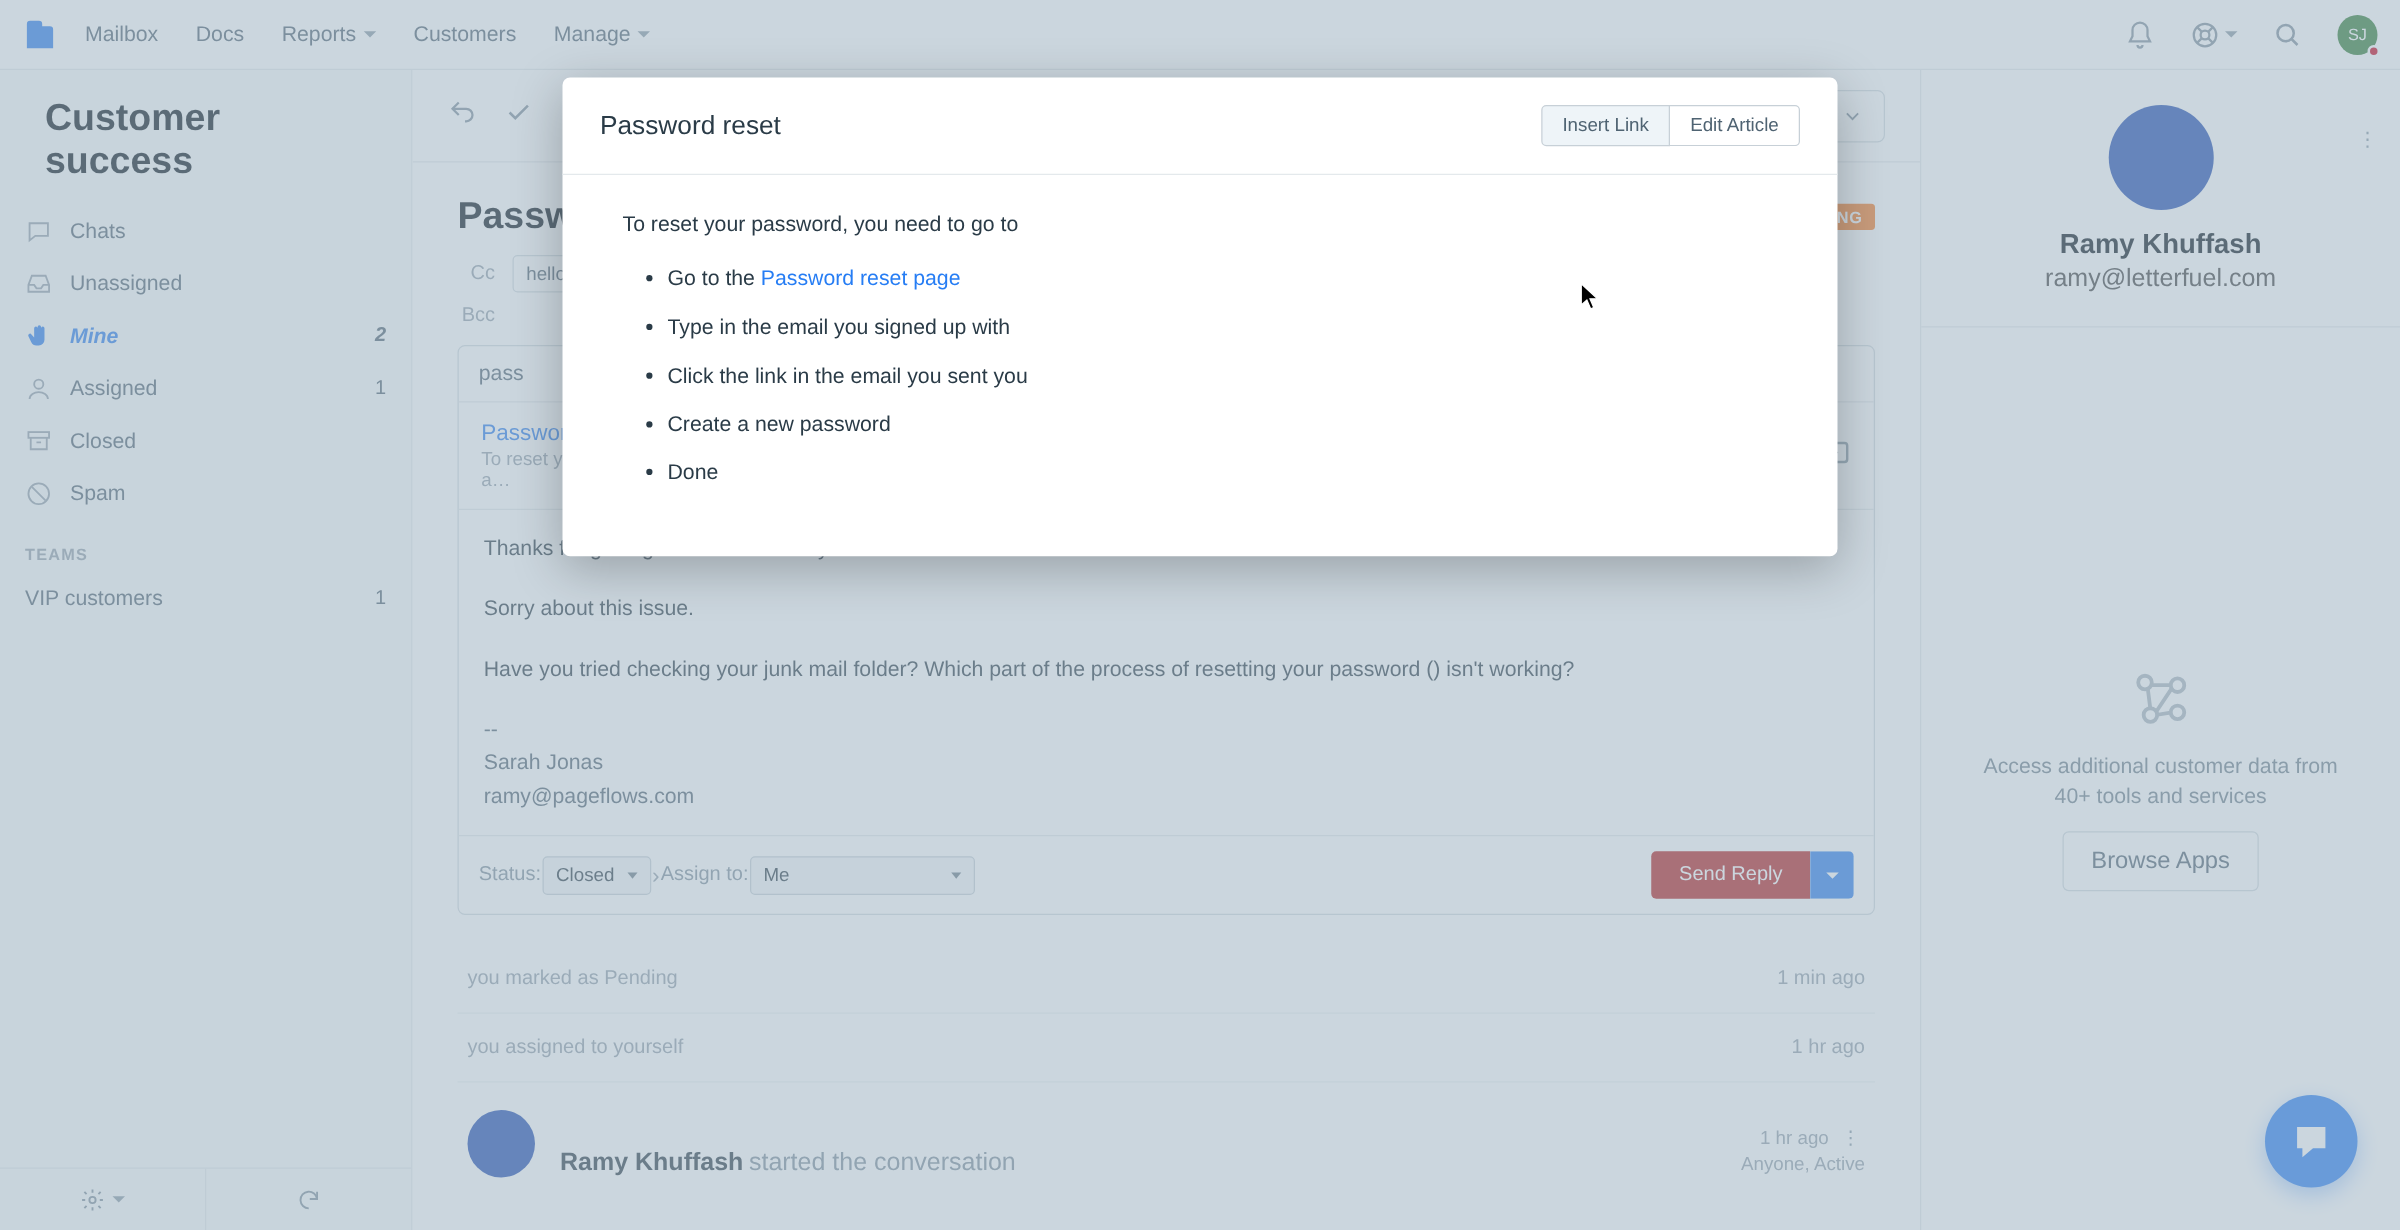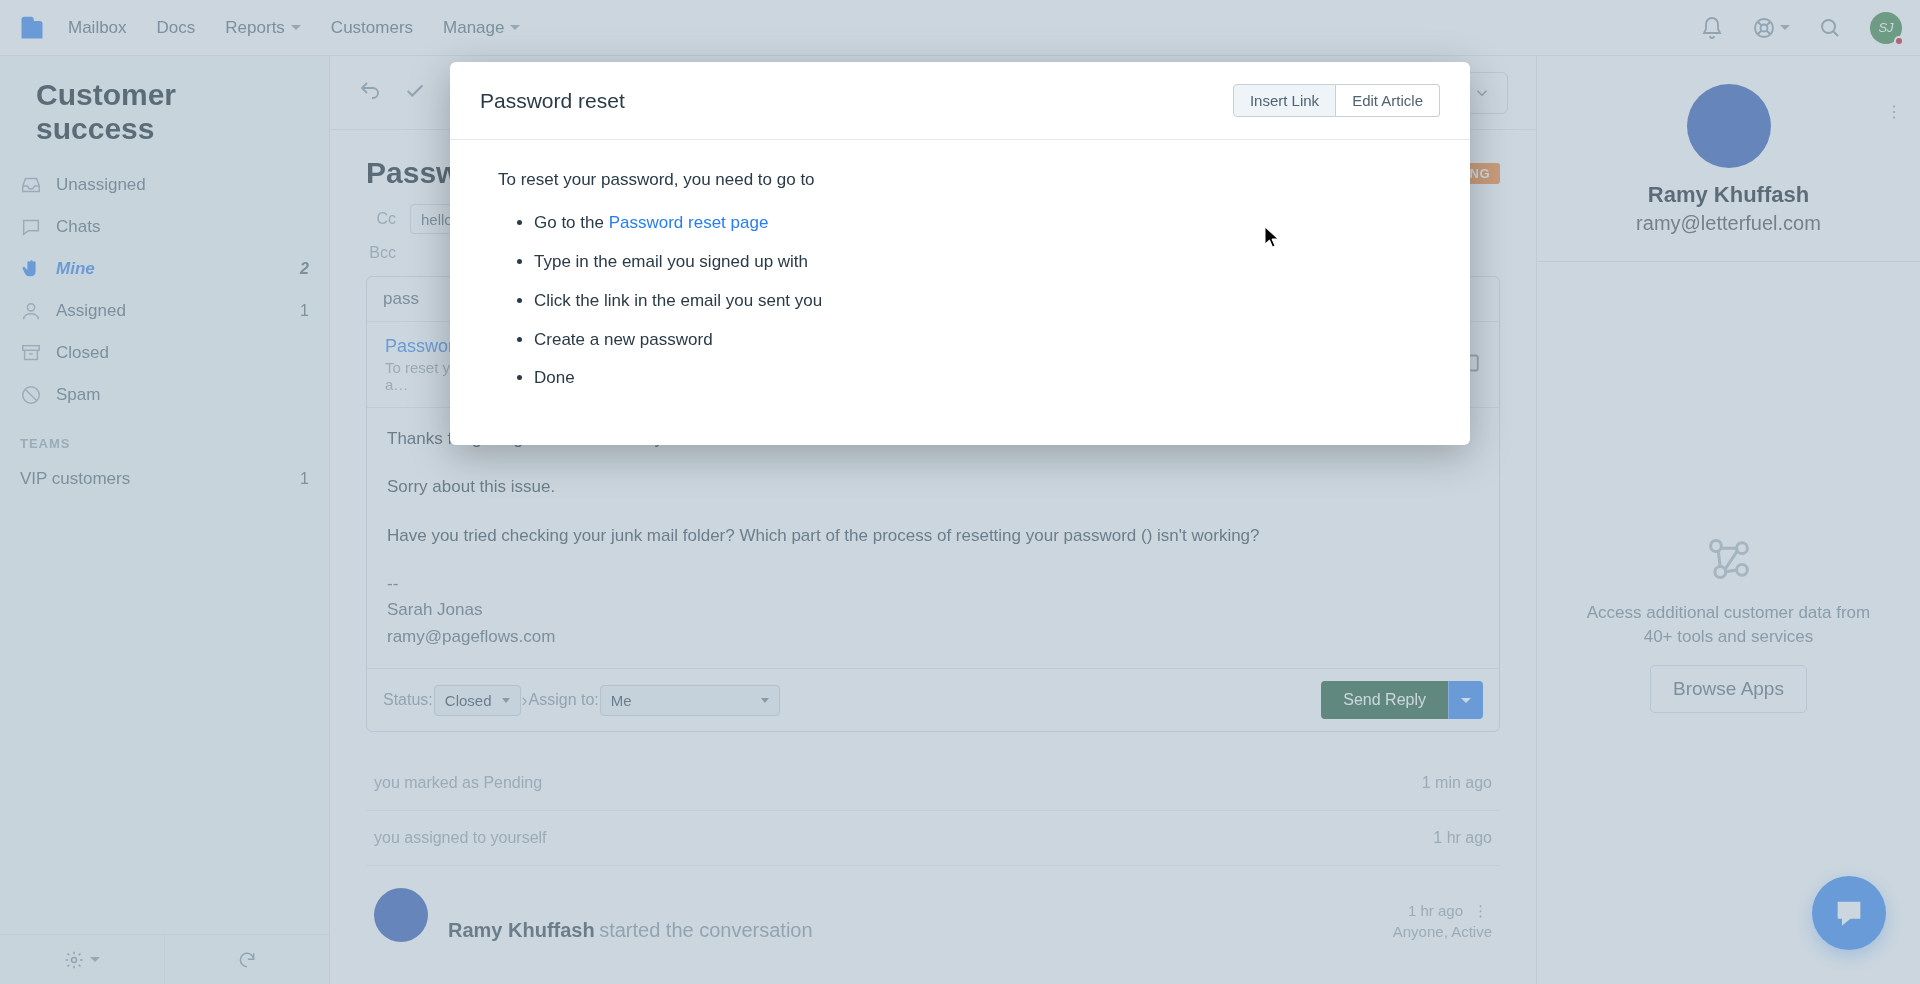--- a/index.html
+++ b/index.html
@@ -6,21 +6,21 @@
   html, body { width: 1920px; height: 984px; font-family: -apple-system, BlinkMacSystemFont, "Segoe UI", Helvetica, Arial, sans-serif; color: #2a3b47; overflow: hidden; }
   body { position: relative; }
 
   
   .topnav { height: 56px; background: #fff; display: flex; align-items: center; padding: 0 18px; border-bottom: 1px solid #e4e9ec; }
   .topnav .logo { width: 28px; height: 28px; margin-right: 22px; }
   .topnav .logo svg { width: 28px; height: 28px; }
   .topnav-links { display: flex; gap: 30px; align-items: center; }
   .topnav-link { color: #4f6372; font-size: 17px; cursor: pointer; display: flex; align-items: center; gap: 6px; }
   .caret-down { width: 0; height: 0; border-left: 5px solid transparent; border-right: 5px solid transparent; border-top: 5px solid #8a9ba8; }
-  .topnav-right { margin-left: auto; display: flex; align-items: center; gap: 28px; font-style: italic; }
+  .topnav-right { margin-left: auto; display: flex; align-items: center; gap: 28px; }
   .icon-btn { color: #7f919e; cursor: pointer; display: flex; align-items: center; }
   .avatar { width: 32px; height: 32px; border-radius: 50%; background: #2e7d32; color: #fff; display: flex; align-items: center; justify-content: center; font-size: 13px; position: relative; }
   .avatar .dot { position: absolute; bottom: -2px; right: -2px; width: 10px; height: 10px; border-radius: 50%; background: #d0021b; border: 2px solid #fff; }
 
   
   .app { display: flex; height: calc(100% - 56px); }
   .sidebar { width: 330px; background: #f8fafa; border-right: 1px solid #e4e9ec; display: flex; flex-direction: column; }
   .sidebar-title { font-size: 30px; font-weight: 600; padding: 22px 36px 18px; color: #07131c; }
   .side-item { display: flex; align-items: center; gap: 14px; padding: 10px 20px; color: #4f6372; font-size: 17px; cursor: pointer; }
   .side-item .count { margin-left: auto; font-size: 16px; color: #4f6372; }
@@ -61,21 +61,21 @@
   .reply-text { padding: 18px 20px; font-size: 17px; line-height: 1.55; color: #2a3b47; }
   .reply-text p { margin-bottom: 22px; }
   .sig { color: #4f6372; }
   .reply-footer { border-top: 1px solid #e4e9ec; padding: 12px 16px; display: flex; align-items: center; gap: 1px; font-size: 16px; color: #7f919e; }
   .reply-footer .lbl { color: #7f919e; }
   .select-like { border: 1px solid #c7d0d7; border-radius: 4px; padding: 6px 28px 6px 10px; background: #f3f6f8; color: #2a3b47; position: relative; font-size: 15px; }
   .select-like::after { content: ""; position: absolute; right: 10px; top: 50%; margin-top: -2px; border-left: 4px solid transparent; border-right: 4px solid transparent; border-top: 5px solid #6b7c88; }
   .select-wide { width: 180px; }
   .chev { color: #93a1ad; font-size: 18px; }
   .send-btn { margin-left: auto; display: flex; }
-  .send-btn .main-btn { background: #14532d; color: #fff; padding: 10px 22px; border-radius: 4px 0 0 4px; font-size: 16px; cursor: pointer; }
+  .send-btn .main-btn { background: #b91c1c; color: #fff; padding: 10px 22px; border-radius: 4px 0 0 4px; font-size: 16px; cursor: pointer; }
   .send-btn .drop-btn { background: #267df4; color: #fff; padding: 10px 12px; border-left: 1px solid rgba(255,255,255,0.3); border-radius: 0 4px 4px 0; cursor: pointer; display: flex; align-items: center; }
   .send-btn .drop-btn .caret-down { border-top-color: #fff; }
 
   .log-row { display: flex; justify-content: space-between; padding: 18px 8px; border-bottom: 1px solid #eef2f4; color: #93a1ad; font-size: 16px; }
 
   .event-row { display: flex; gap: 20px; padding: 22px 8px; align-items: flex-end; }
   .event-row .eavatar { width: 54px; height: 54px; border-radius: 50%; background: #1e4db7; }
   .event-row .etext { flex: 1; }
   .event-row .ename { font-size: 20px; font-weight: 600; color: #2a3b47; }
   .event-row .eaction { font-size: 20px; color: #7f919e; }
@@ -168,34 +168,34 @@
 </div>
 
 <div class="app dim-under">
 
   <div class="sidebar">
     <div class="sidebar-title">Customer success</div>
 
     <div class="side-item">
       <span class="side-icon">
           <svg viewBox="0 0 24 24">
+            <path d="M4 5h16v11H9l-5 4z"></path>
+          </svg>
+        </span>
+      <span>Chats</span>
+      <span class="count"></span>
+    </div>
+    <div class="side-item">
+      <span class="side-icon">
+          <svg viewBox="0 0 24 24">
             <path d="M3 13l3-8h12l3 8v6H3z"></path>
             <path d="M3 13h5l2 3h4l2-3h5"></path>
           </svg>
         </span>
       <span>Unassigned</span>
-      <span class="count"></span>
-    </div>
-    <div class="side-item">
-      <span class="side-icon">
-          <svg viewBox="0 0 24 24">
-            <path d="M4 5h16v11H9l-5 4z"></path>
-          </svg>
-        </span>
-      <span>Chats</span>
       <span class="count"></span>
     </div>
     <div class="side-item active">
       <span class="side-icon hand">
           <svg viewBox="0 0 24 24">
             <path d="M8 13V5a1.5 1.5 0 0 1 3 0v6V4a1.5 1.5 0 0 1 3 0v7V5a1.5 1.5 0 0 1 3 0v10a5 5 0 0 1-5 5h-2a5 5 0 0 1-4.5-2.8L3 12a1.5 1.5 0 0 1 2.6-1.5z" fill="#267df4"></path>
           </svg>
         </span>
       <span>Mine</span>
       <span class="count">2</span>

